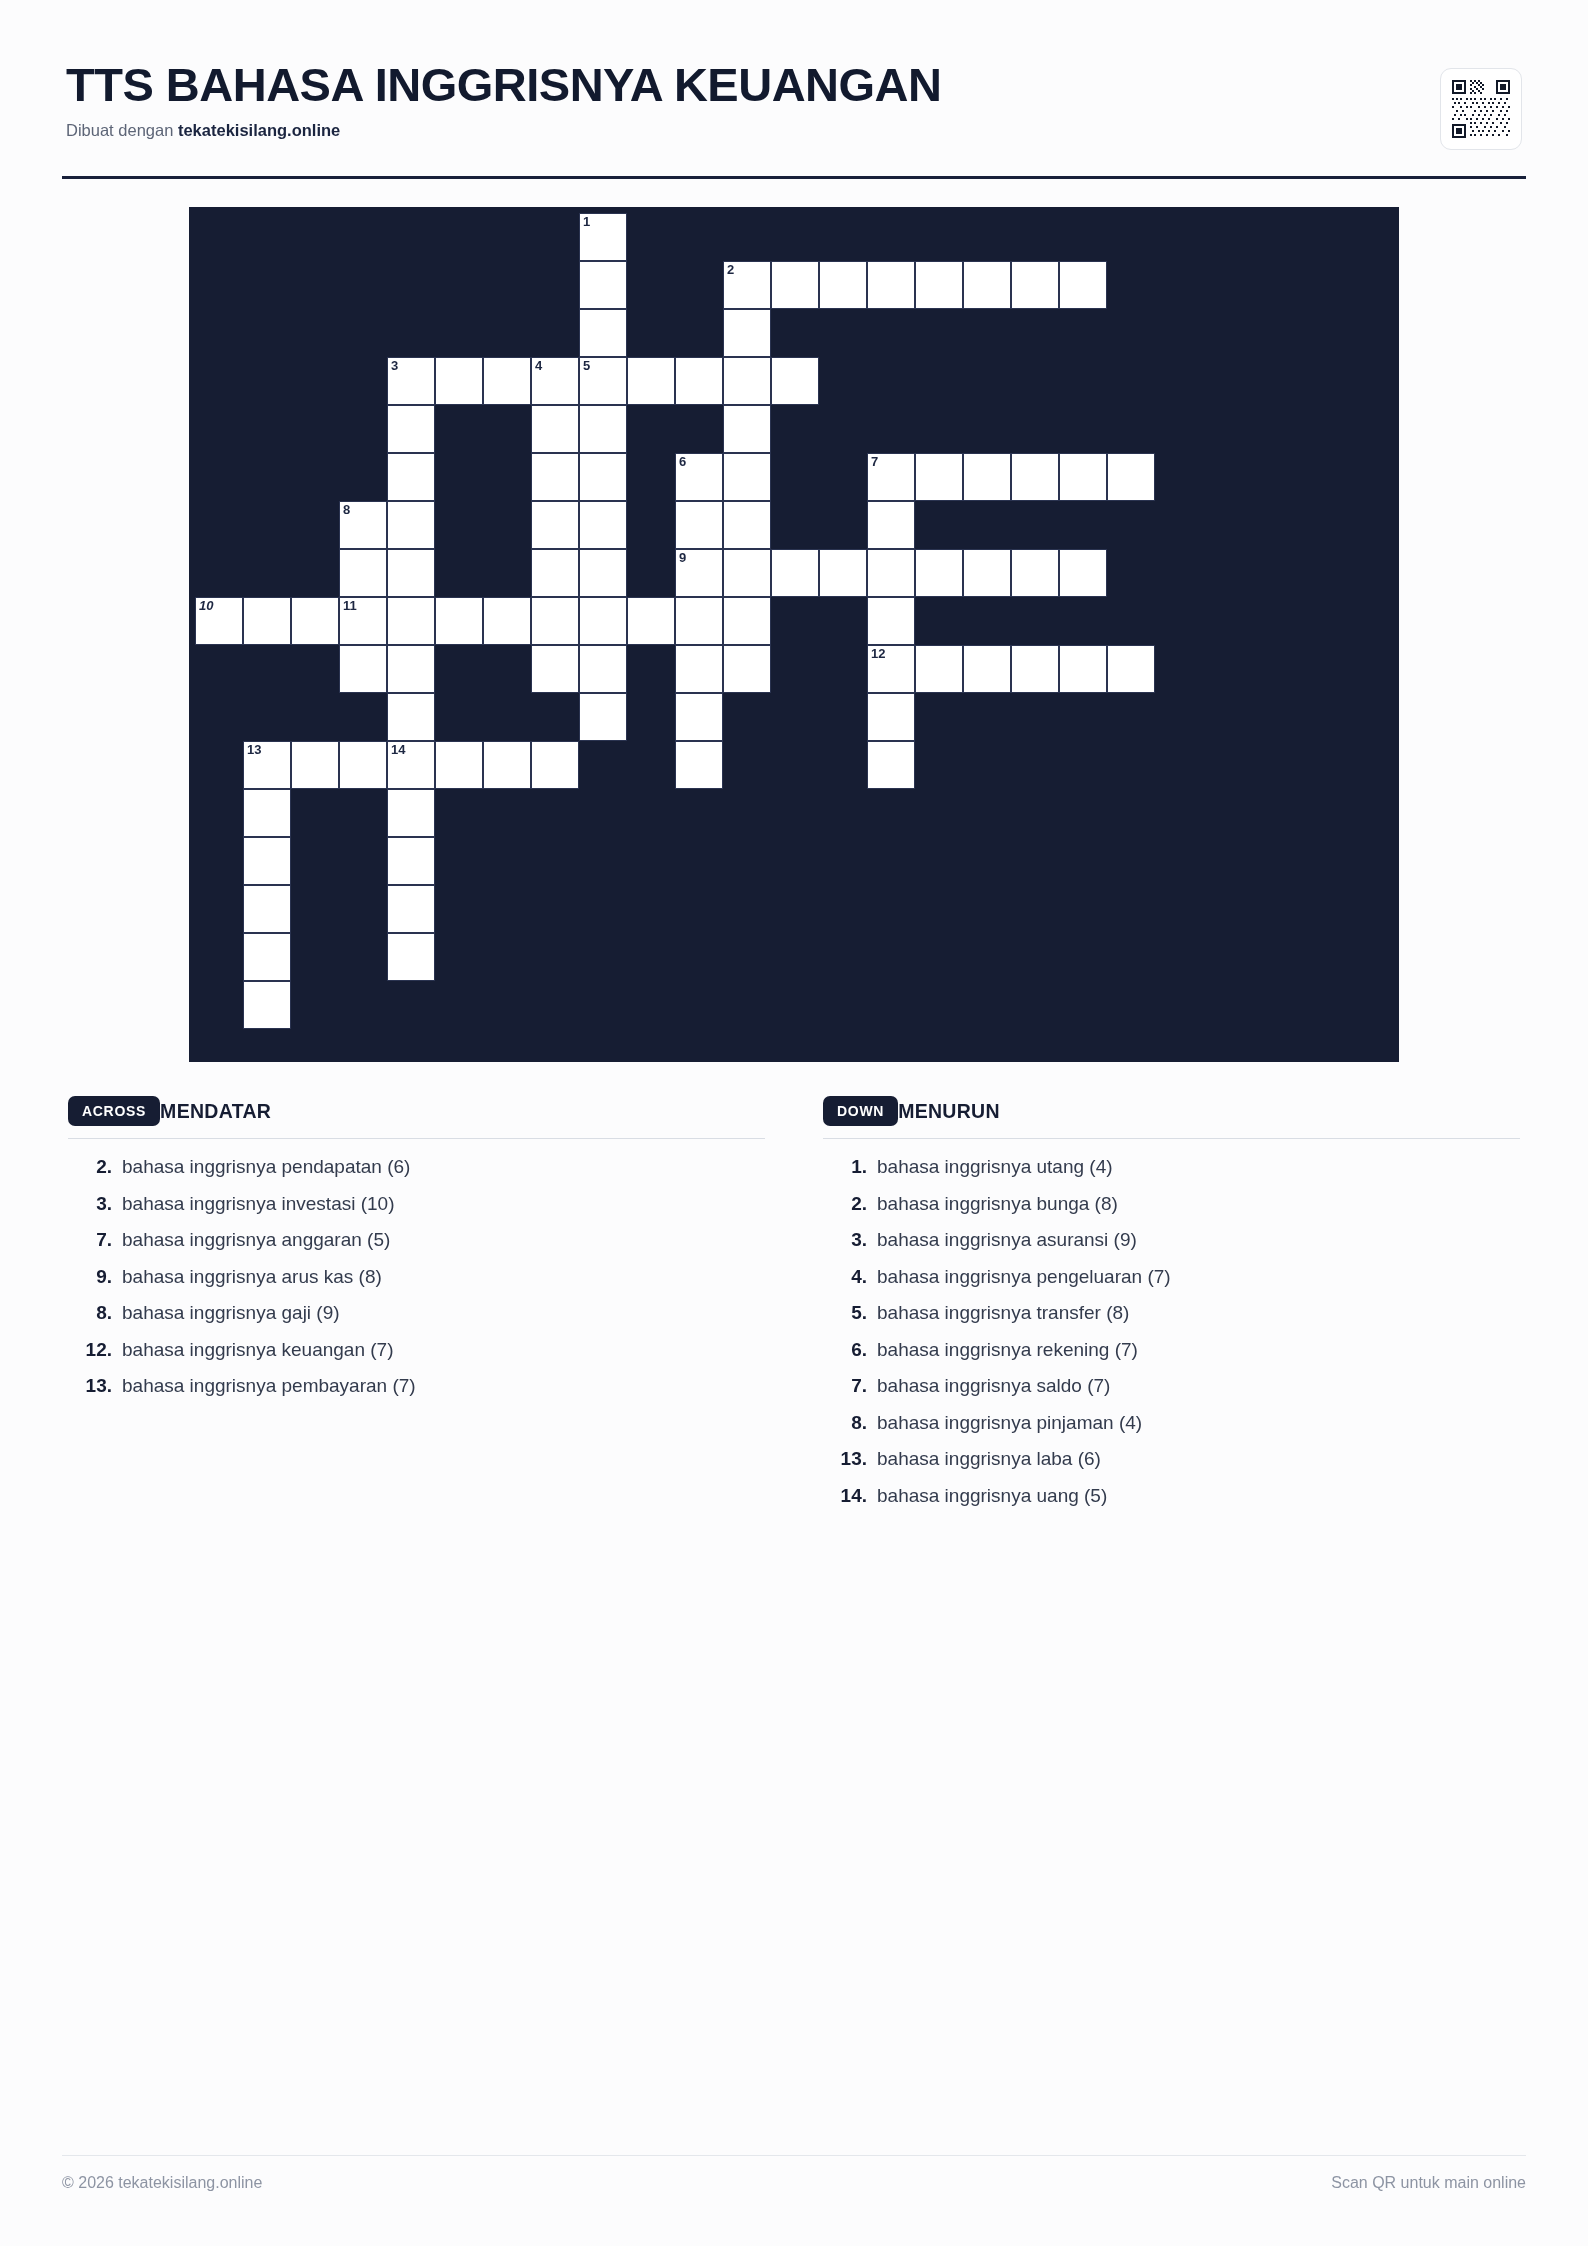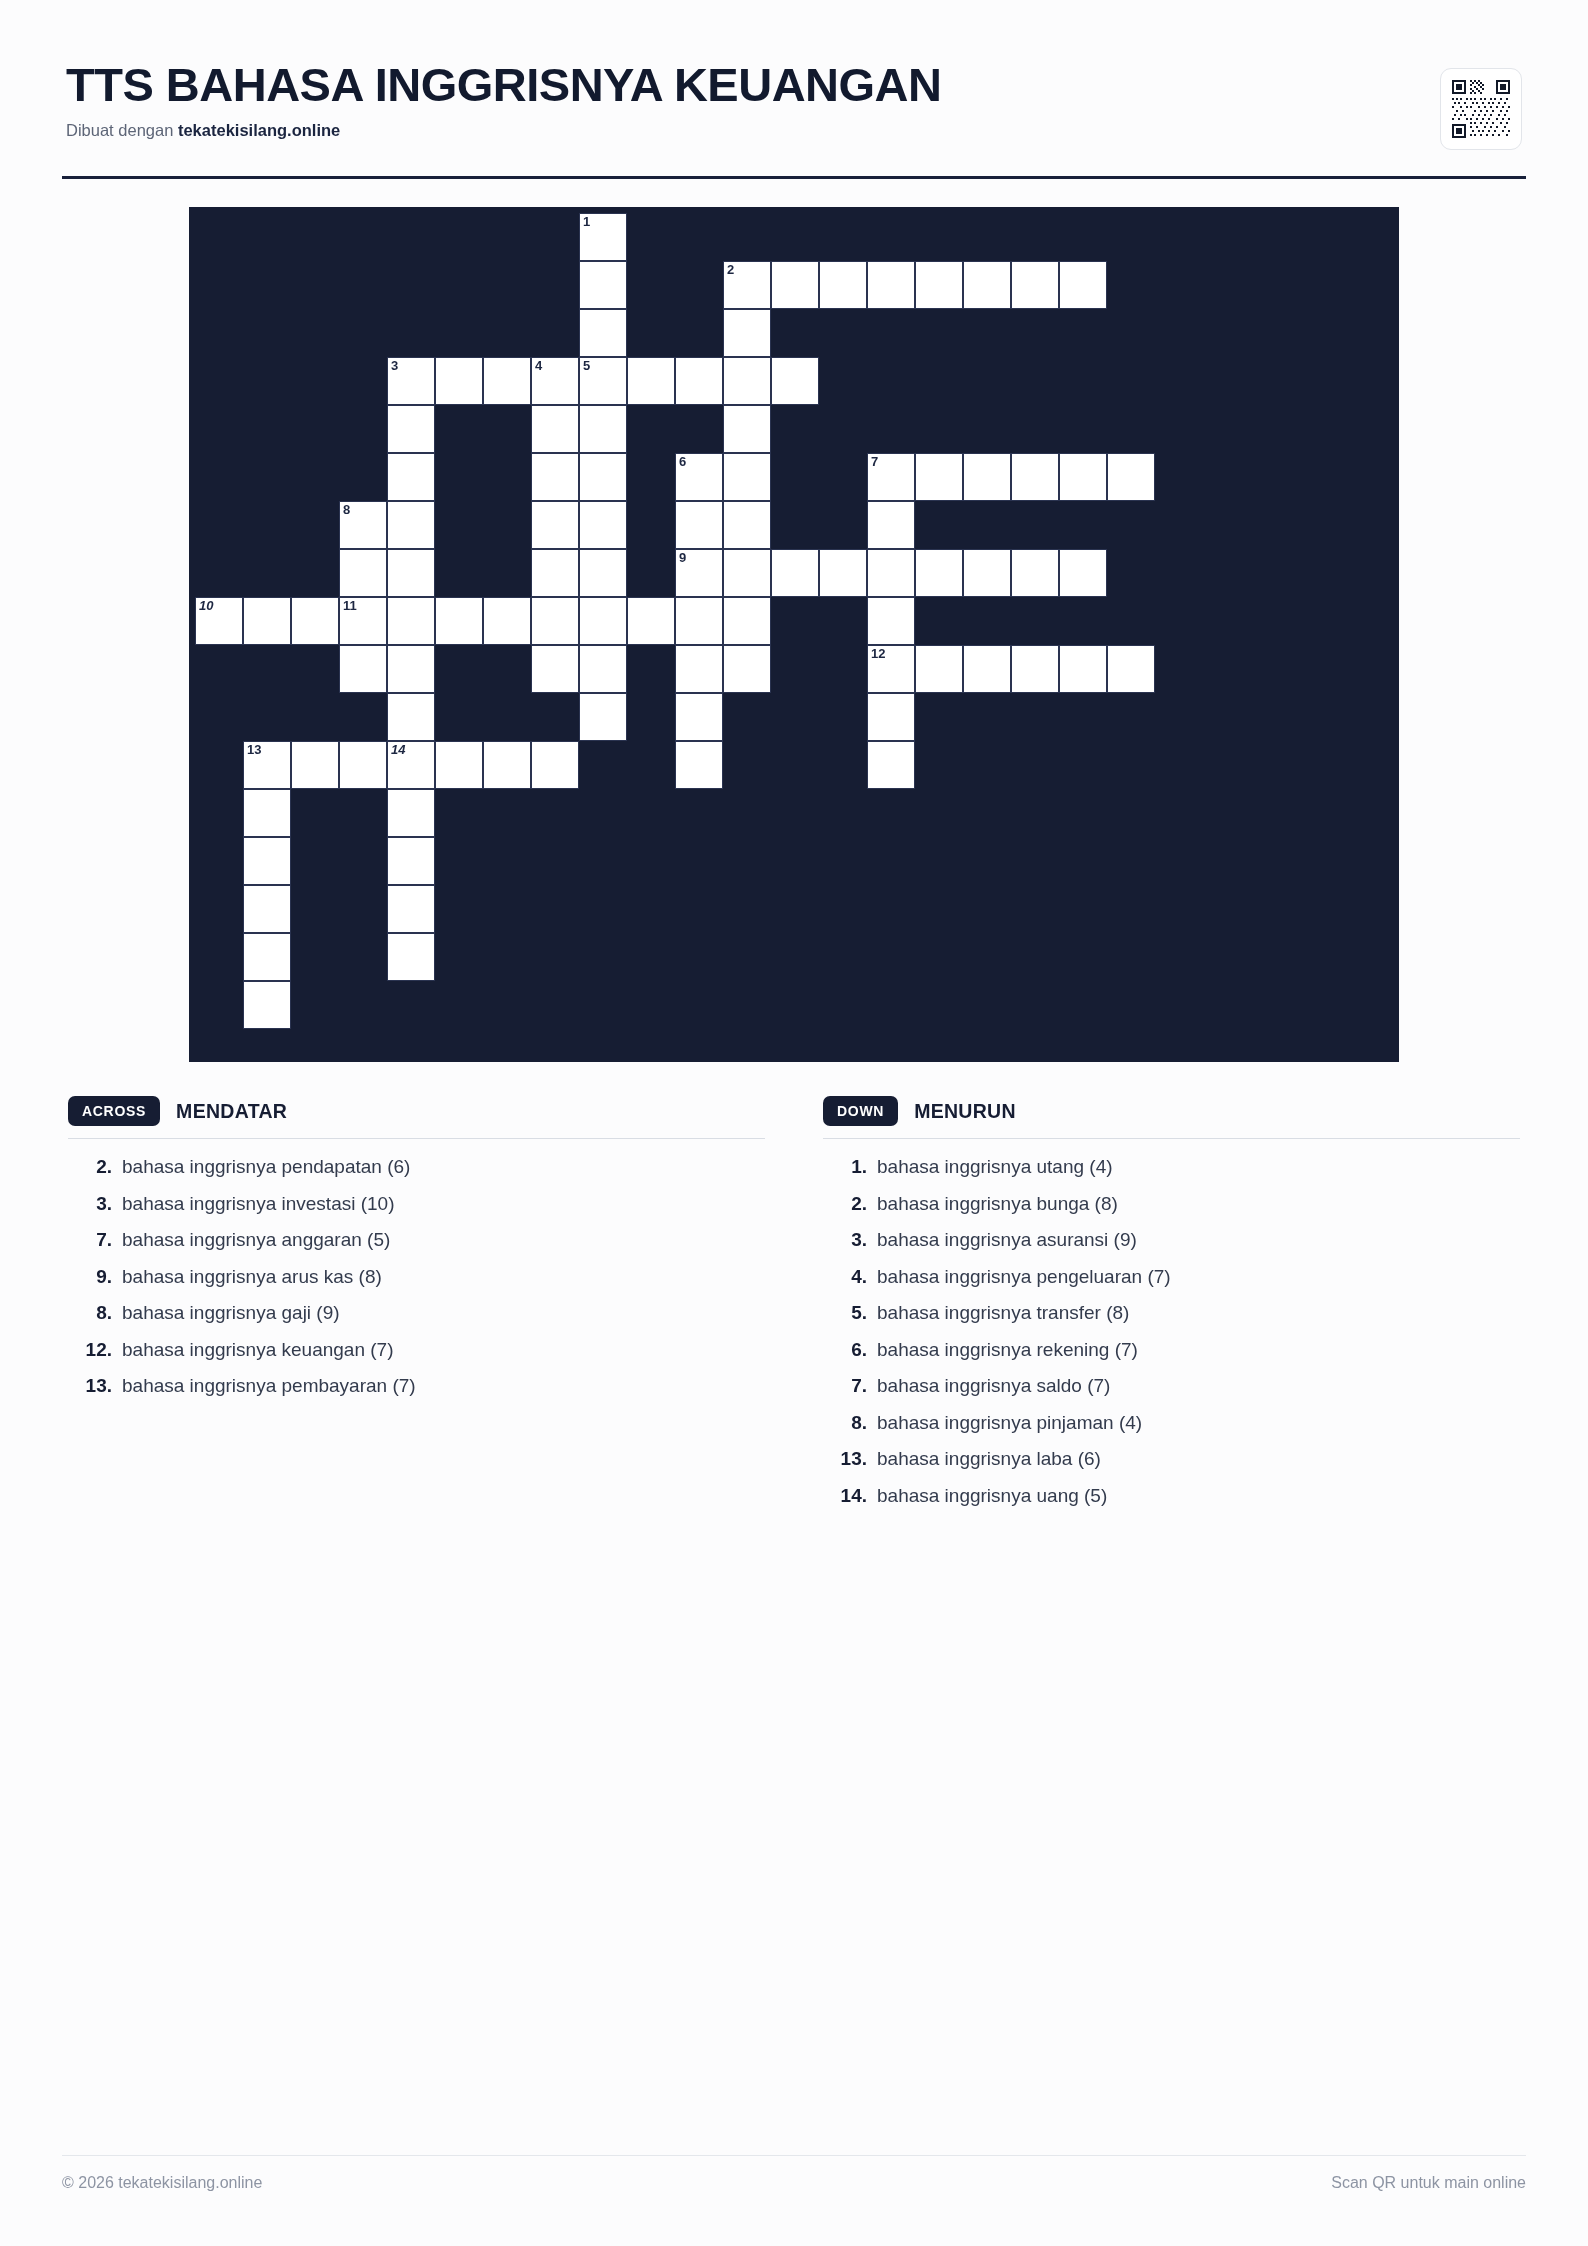--- a/index.html
+++ b/index.html
@@ -98,21 +98,20 @@
   .clues {
     margin-top: 34px;
     display: flex;
     gap: 58px;
     padding: 0 6px;
   }
   .clue-col { width: 718px; }
   .clue-head {
     display: flex;
     align-items: center;
-    gap: 16px;
     padding-bottom: 12px;
     border-bottom: 1.5px solid #d9dde4;
   }
   .chip {
     background: #161d33;
     color: #fff;
     font-size: 14px;
     font-weight: 700;
     letter-spacing: 0.7px;
     padding: 7px 14px;
@@ -417,21 +416,21 @@
         <div class="cell" style="left: 918px; top: 438px;"></div>
         <div class="cell" style="left: 198px; top: 486px;"></div>
         <div class="cell" style="left: 390px; top: 486px;"></div>
         <div class="cell" style="left: 486px; top: 486px;"></div>
         <div class="cell" style="left: 678px; top: 486px;"></div>
         <div class="cell" style="left: 54px; top: 534px;">
           <span class="num">13</span>
         </div>
         <div class="cell" style="left: 102px; top: 534px;"></div>
         <div class="cell" style="left: 150px; top: 534px;"></div>
-        <div class="cell" style="left: 198px; top: 534px; font-style: italic;">
+        <div class="cell" style="left: 198px; top: 534px;">
           <span class="num">14</span>
         </div>
         <div class="cell" style="left: 246px; top: 534px;"></div>
         <div class="cell" style="left: 294px; top: 534px;"></div>
         <div class="cell" style="left: 342px; top: 534px;"></div>
         <div class="cell" style="left: 486px; top: 534px;"></div>
         <div class="cell" style="left: 678px; top: 534px;"></div>
         <div class="cell" style="left: 54px; top: 582px;"></div>
         <div class="cell" style="left: 198px; top: 582px;"></div>
         <div class="cell" style="left: 54px; top: 630px;"></div>

